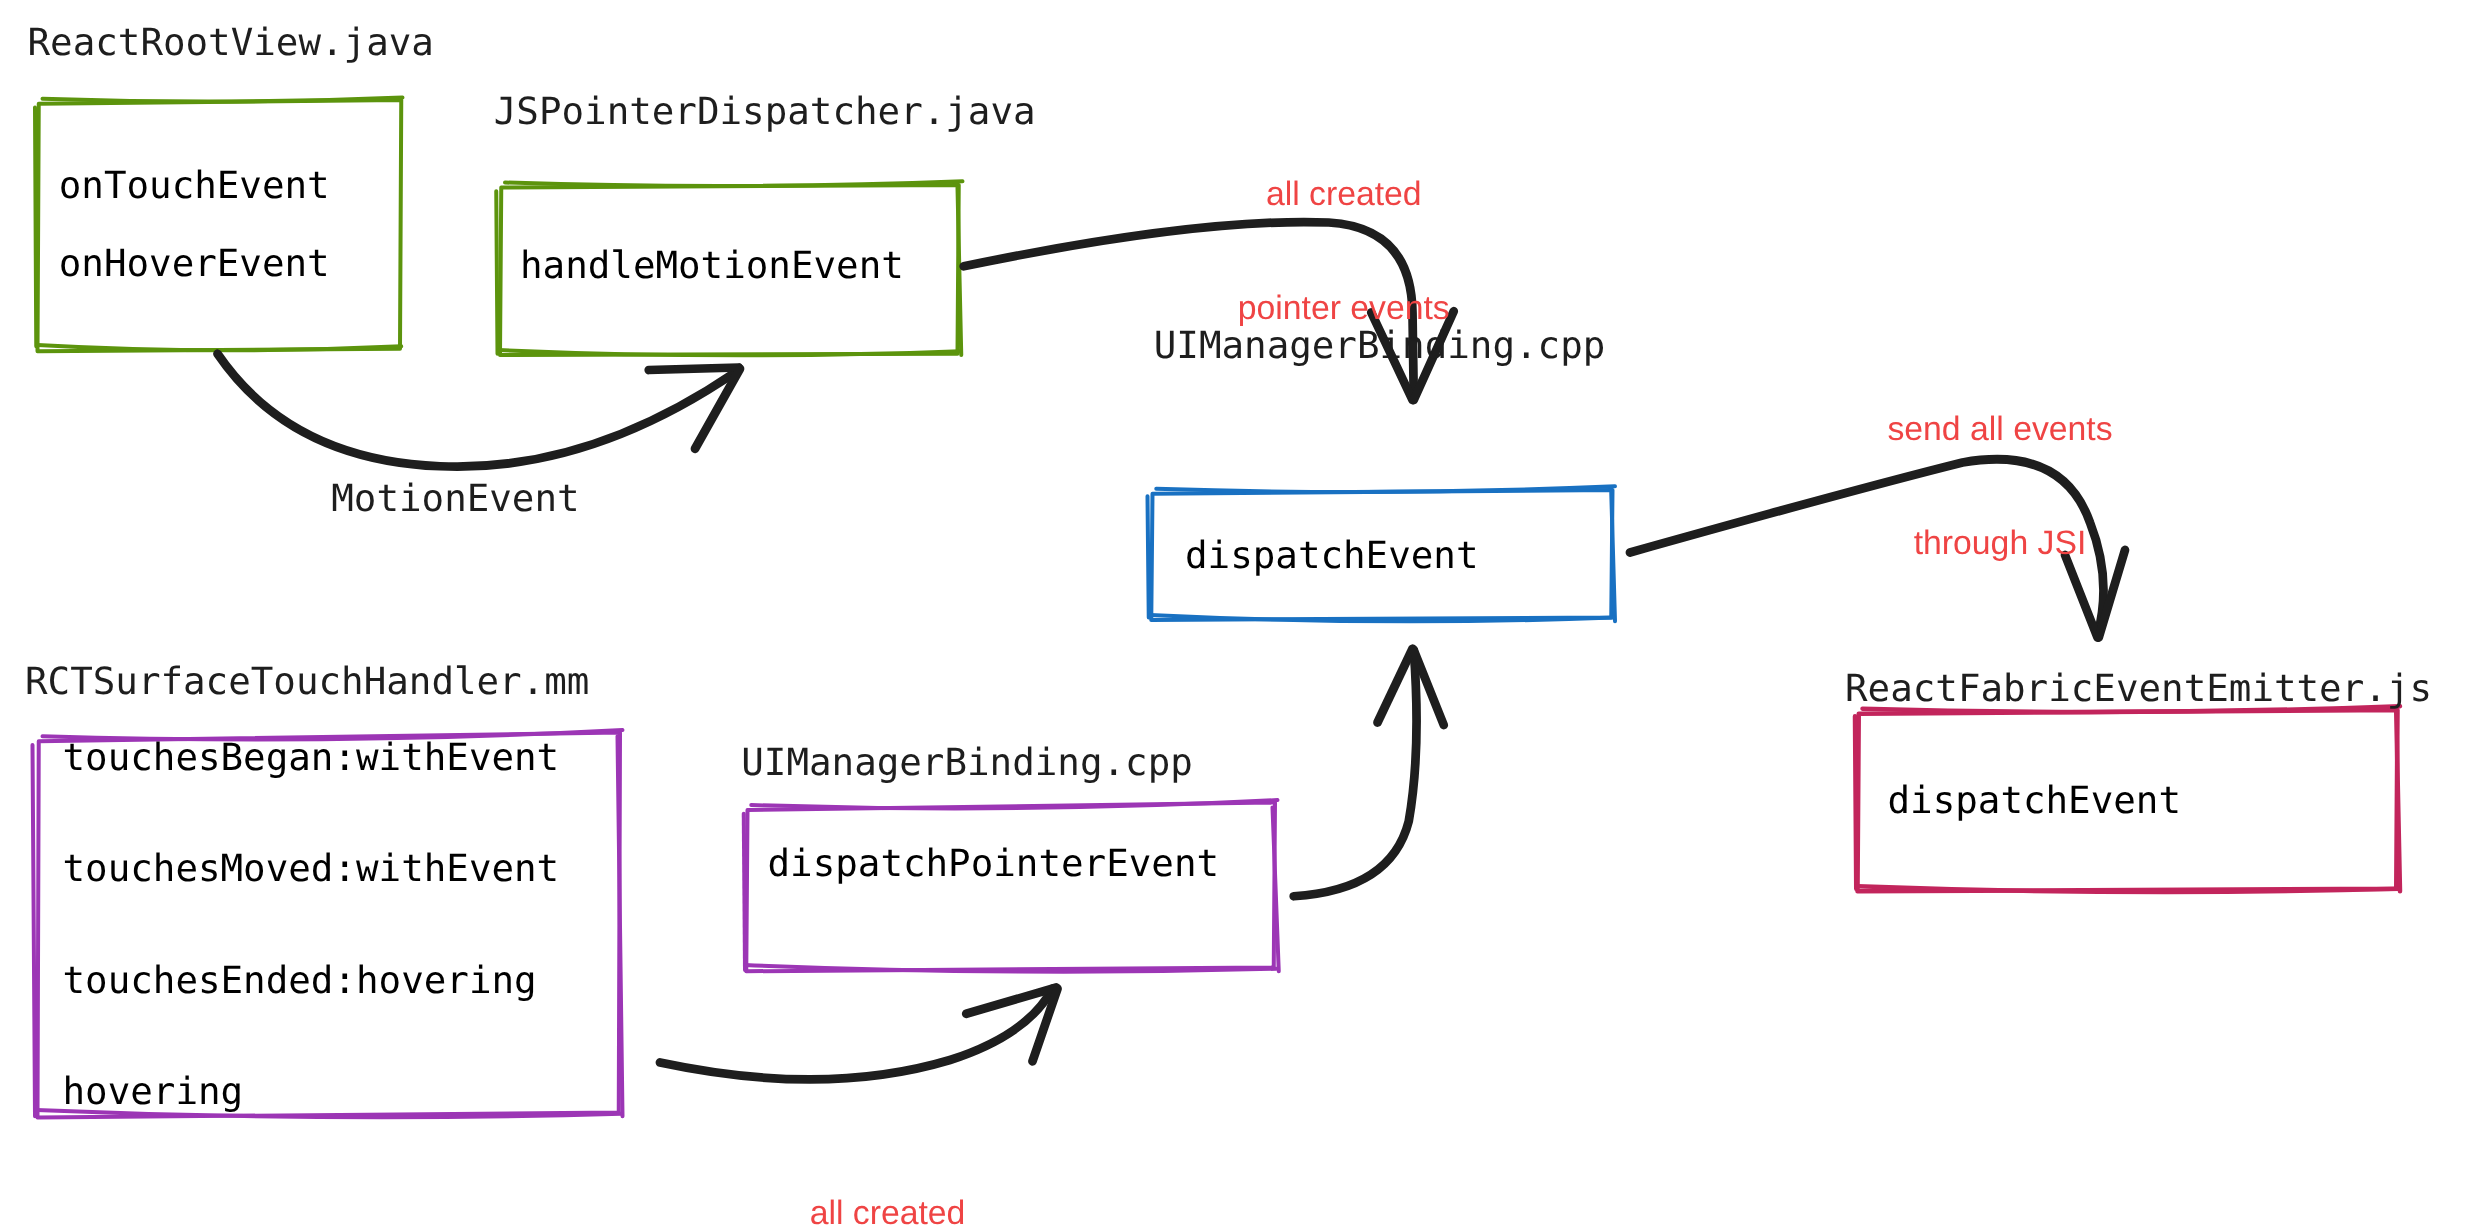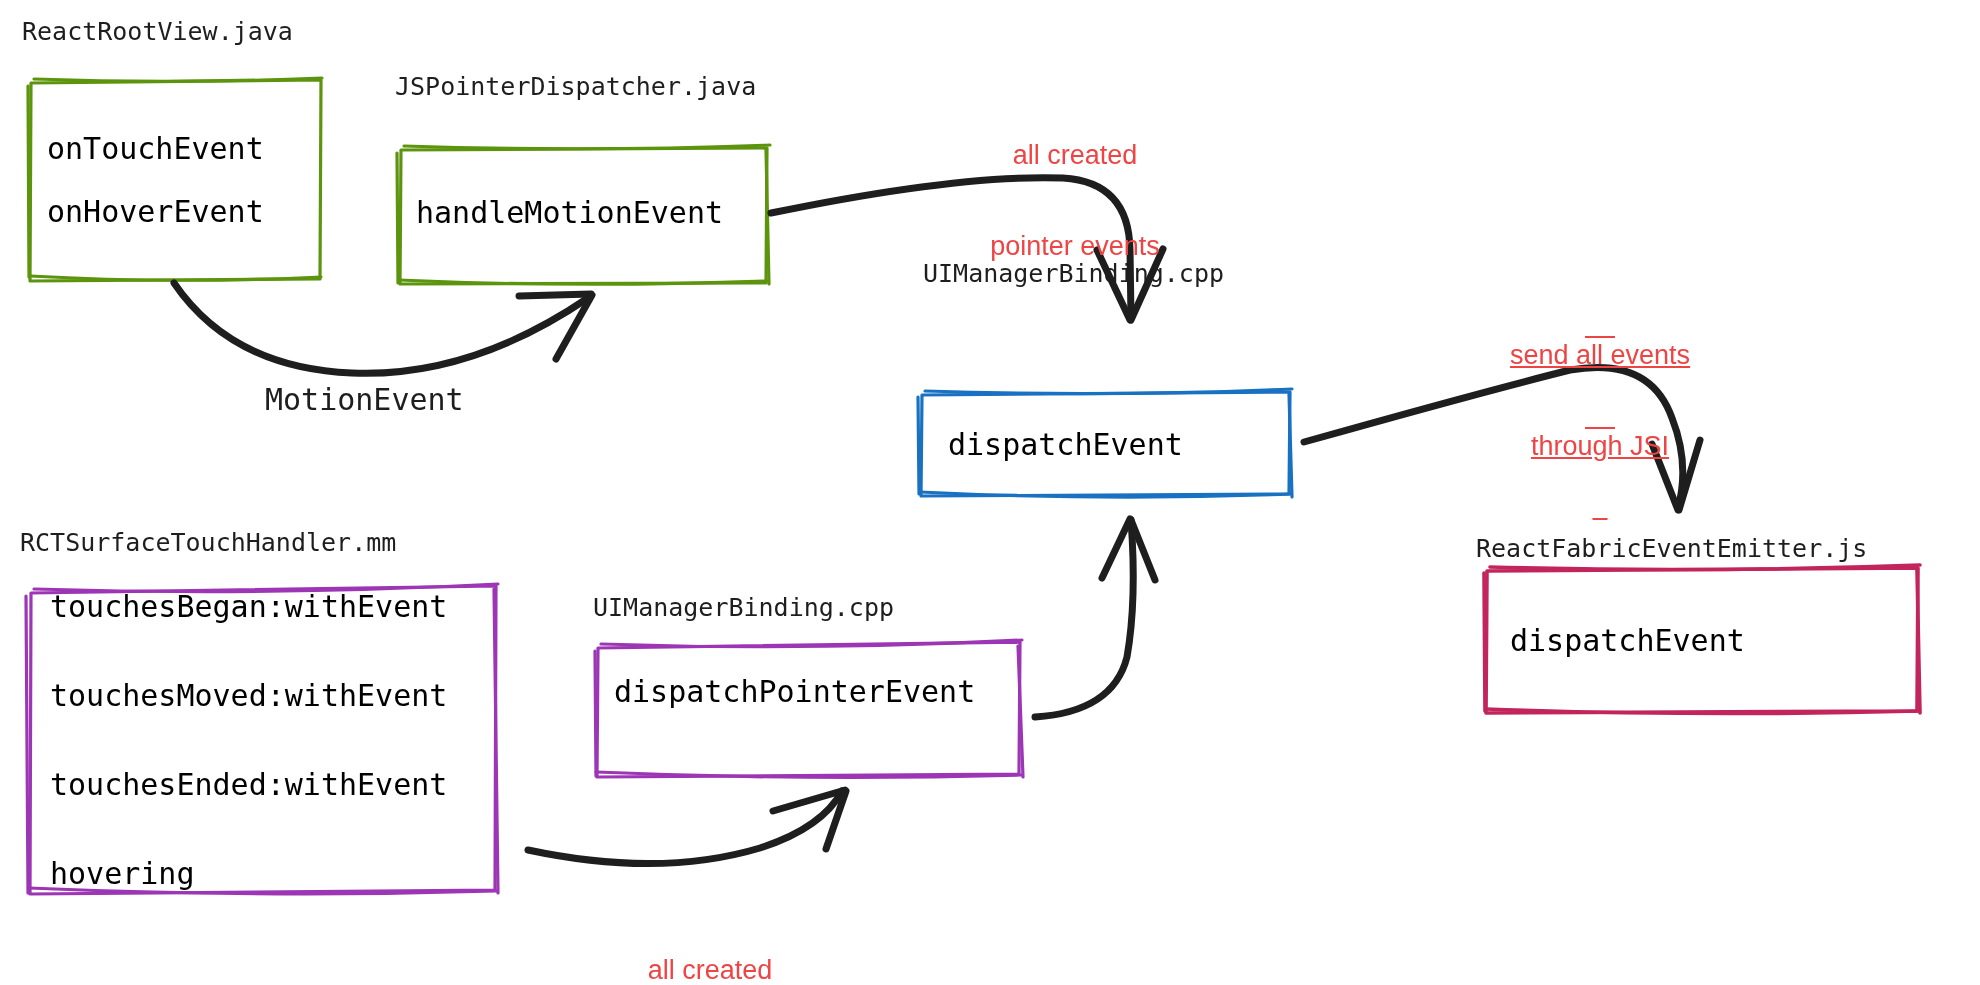--- a/index.html
+++ b/index.html
@@ -30,21 +30,21 @@
   }
   .label {
     position: absolute;
     font-family: "DejaVu Sans Mono", "Liberation Mono", monospace;
     color: #1e1e1e;
     white-space: pre;
     line-height: 1.25;
   }
   
   .caption {
-    font-size: 25px;
+    font-size: 30px;
     letter-spacing: 0px;
   }
   
   .method {
     font-size: 30px;
   }
   
   .edge-mono {
     font-size: 30px;
   }
@@ -171,37 +171,37 @@
 
   <div class="label caption" style="left:1476px; top:533px;">ReactFabricEventEmitter.js</div>
   <div class="box-body" style="left:1510px; top:570px; width:390px; height:141px;">
     <span class="method">dispatchEvent</span>
   </div>
 
   <div class="label caption" style="left:20px; top:527px;">RCTSurfaceTouchHandler.mm</div>
   <div class="box-body rows-4" style="left:50px; top:590px; width:430px; height:300px;">
     <span class="method">touchesBegan:withEvent</span>
     <span class="method">touchesMoved:withEvent</span>
-    <span class="method">touchesEnded:withEvent</span>
+    <span class="method">touchesEnded:hovering</span>
     <span class="method">hovering</span>
   </div>
 
   <div class="label caption" style="left:593px; top:592px;">UIManagerBinding.cpp</div>
   <div class="box-body" style="left:614px; top:644px; width:400px; height:94px;">
     <span class="method">dispatchPointerEvent</span>
   </div>
 
   <div class="label edge-mono" style="left:265px; top:381px;">MotionEvent</div>
 
   <div class="label edge-sans" style="left:930px; top:80px; width:290px;">
     <div>all created</div>
     <div>pointer events</div>
   </div>
 
-  <div class="label edge-sans" style="left:1450px; top:280px; width:300px;text-decoration:underline;">
+  <div class="label edge-sans" style="left:1450px; top:268px; width:300px;">
     <div>send all events</div>
     <div>through JSI</div>
   </div>
 
   <div class="label edge-sans" style="left:565px; top:895px; width:290px;">
     <div>all created</div>
     
   </div>
 
 </div>

